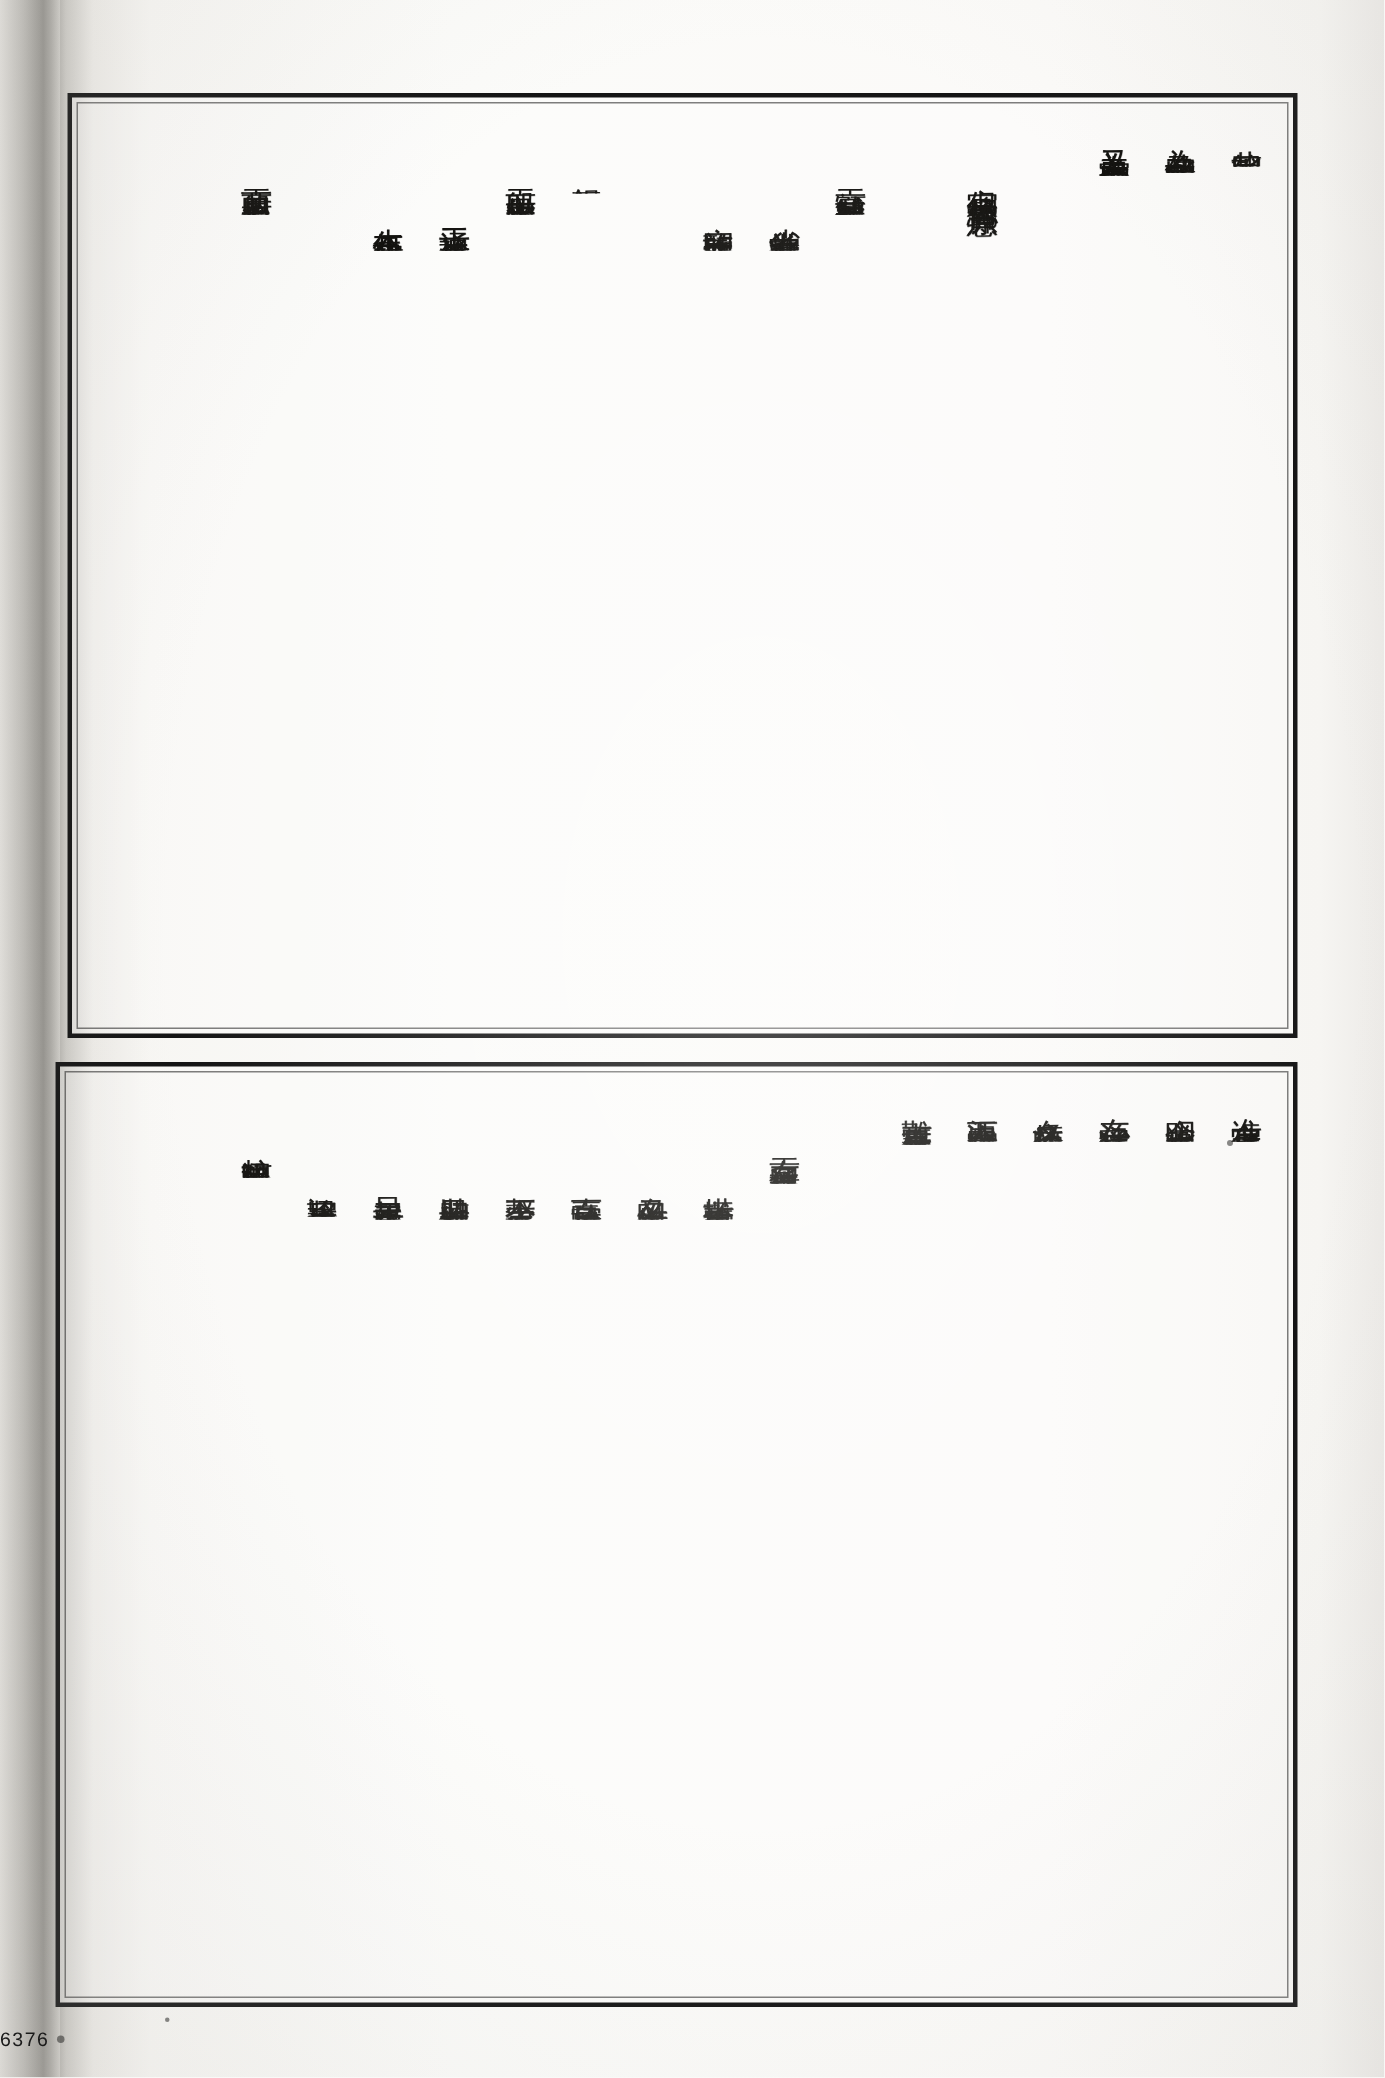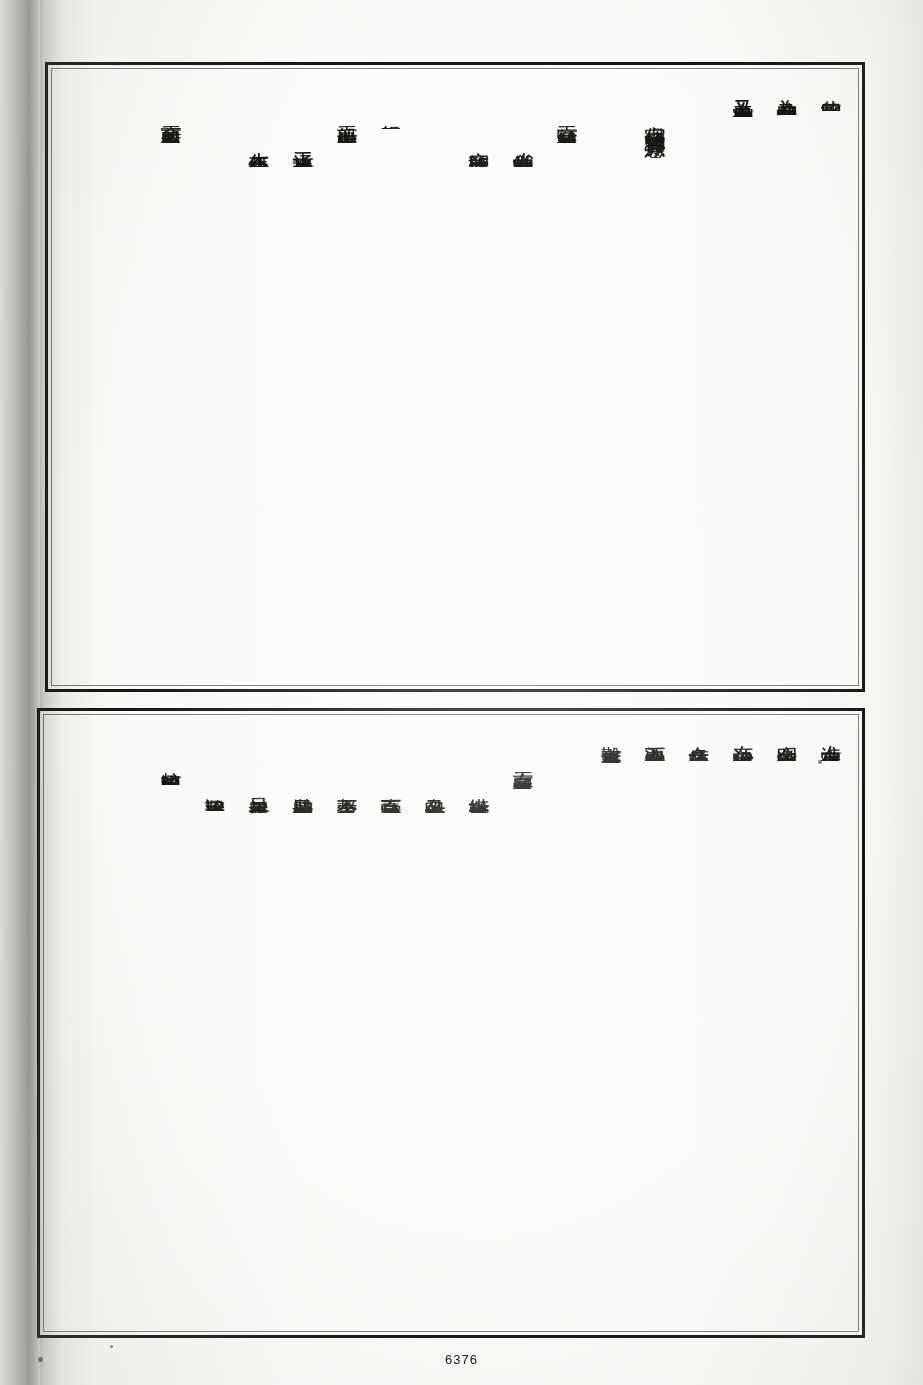--- a/index.html
+++ b/index.html
@@ -101,21 +101,20 @@
     transform: skewY(-0.5deg);
   }
   .col.indent-1 { padding-top: 26px; }
   .col.indent-2 { padding-top: 52px; }
 
   
   #page-number {
     position: absolute;
     left: 0; right: 0;
     top: 1352px;
-    text-align: center;
     font-family: "Liberation Sans", sans-serif;
     font-size: 13px;
     letter-spacing: 1px;
     color: #1a1a1a;
   }
   
   .speck {
     position: absolute;
     background: #2a2a28;
     border-radius: 50%;

